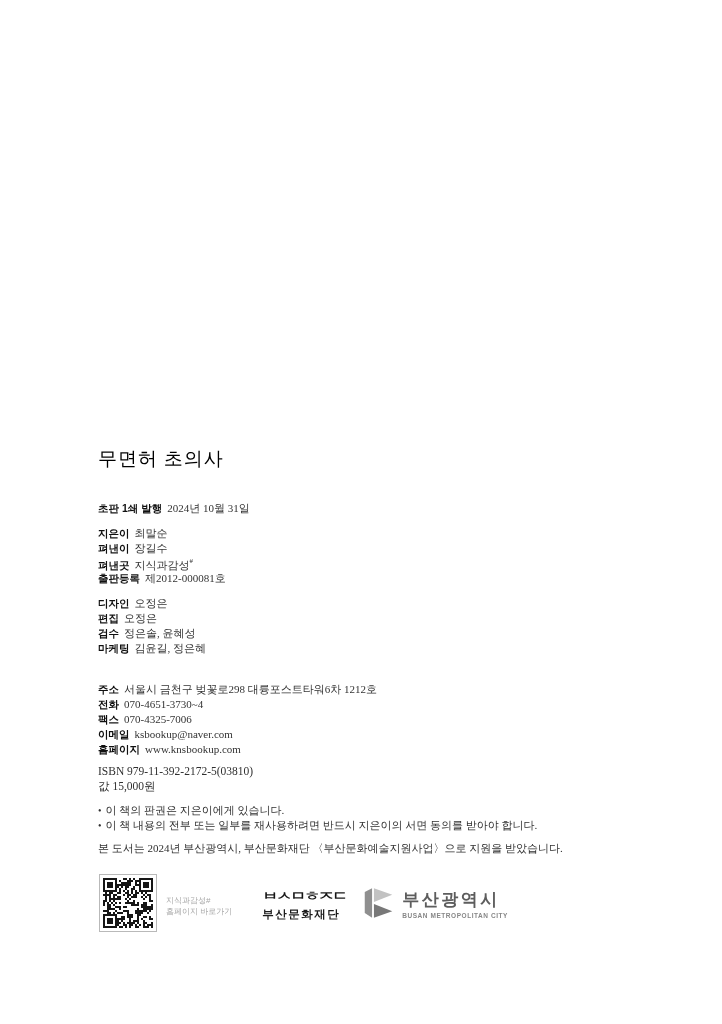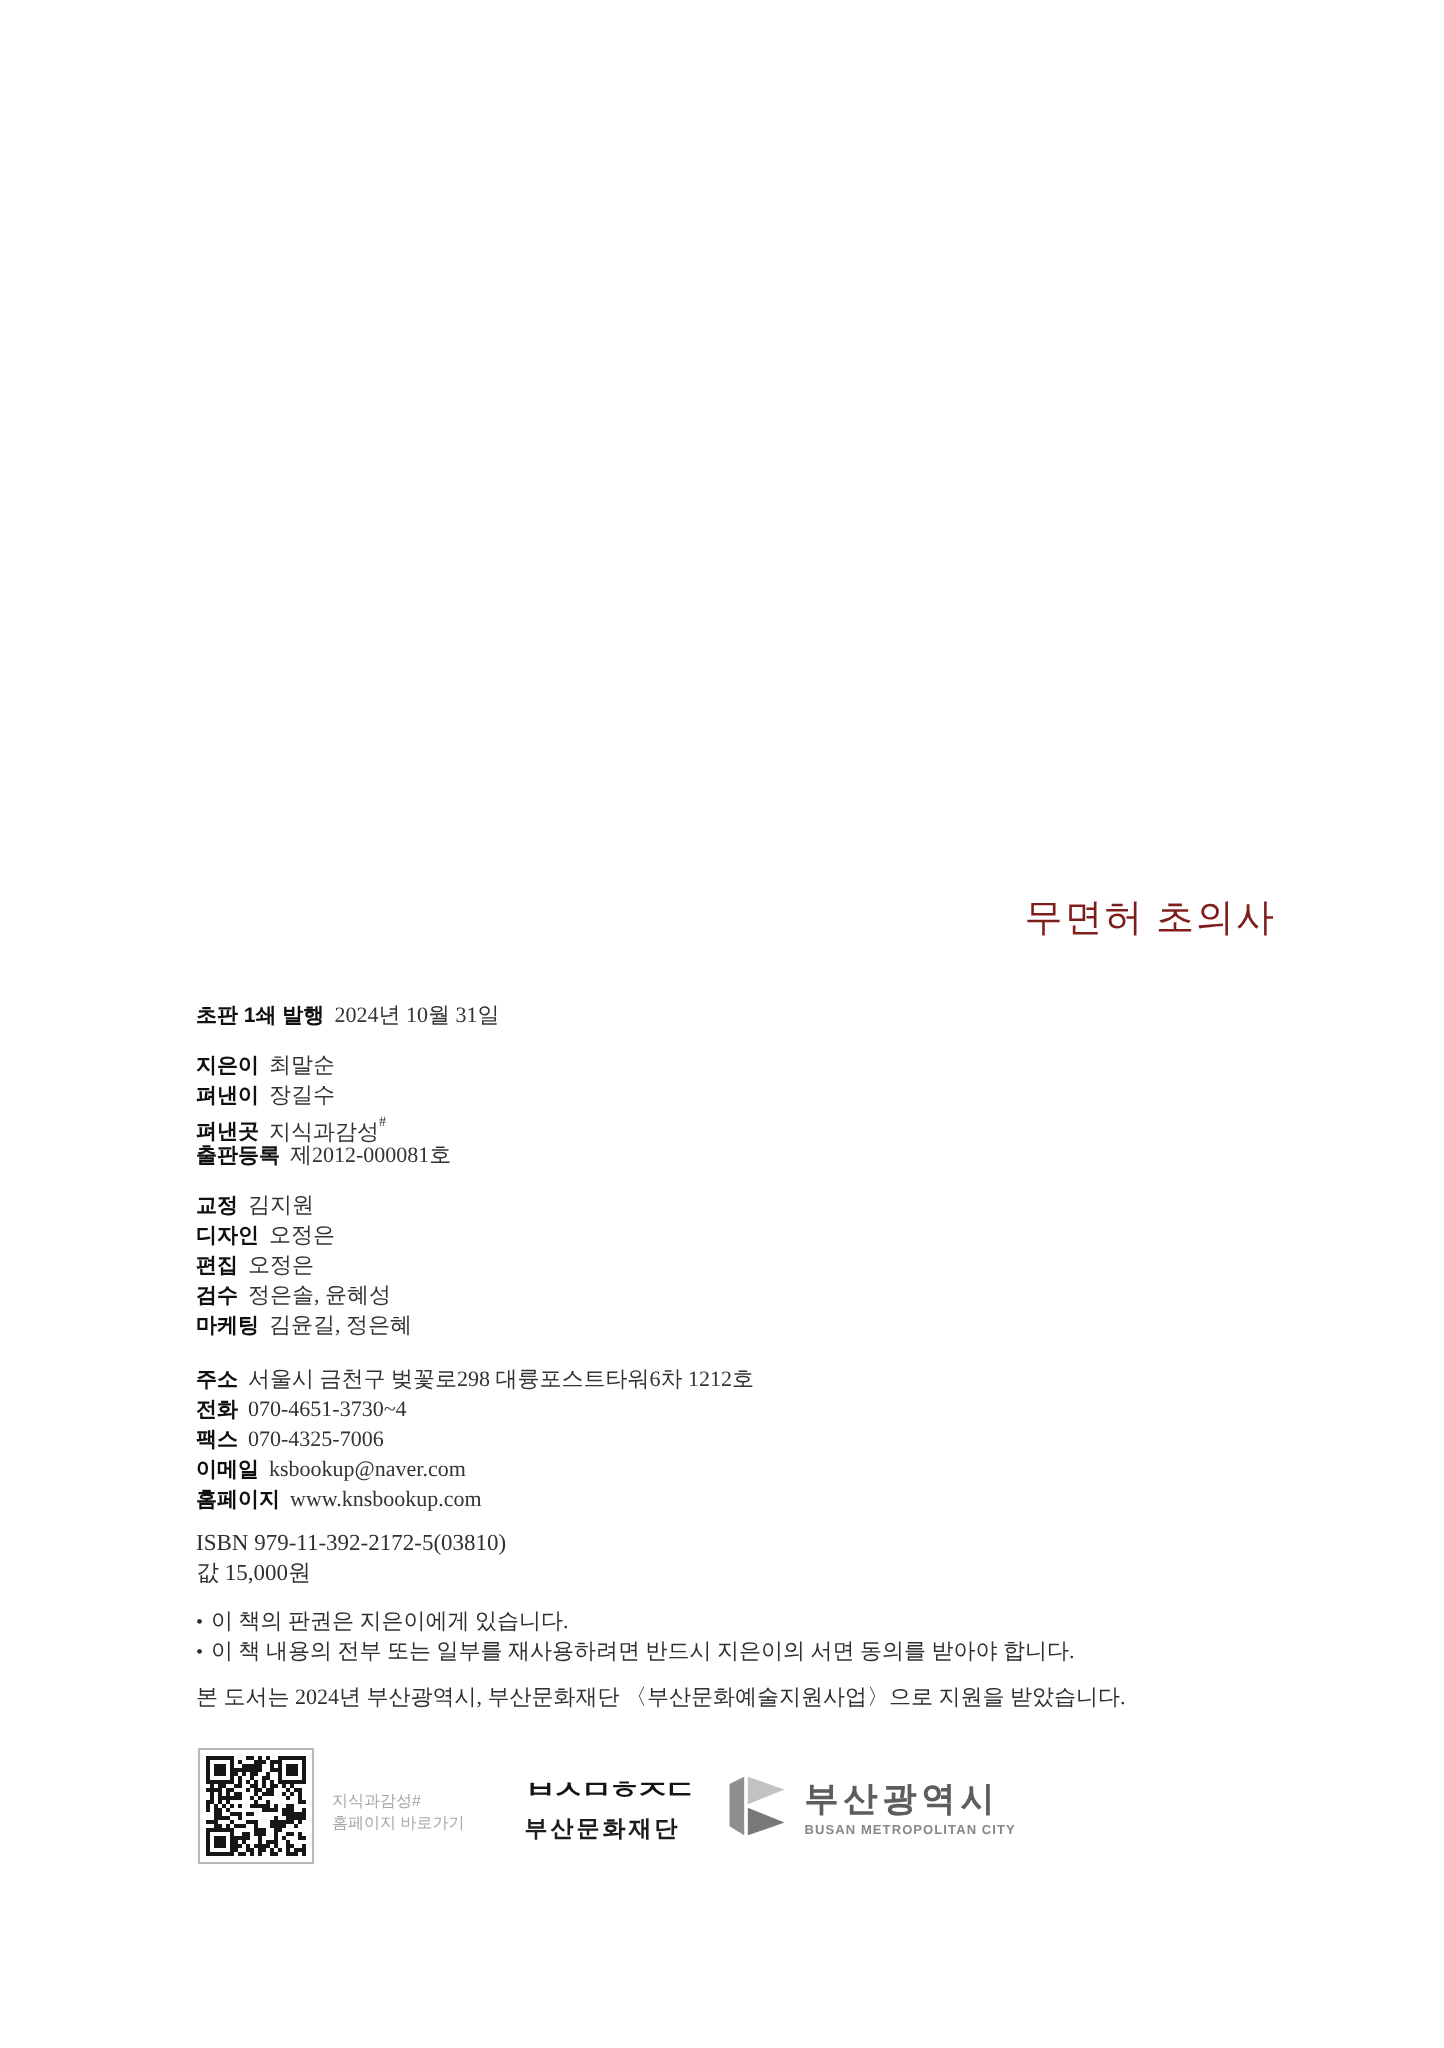--- a/index.html
+++ b/index.html
@@ -7,38 +7,37 @@
     position:relative;
     width:722px;height:1024px;
     background:#ffffff;
     overflow:hidden;
     font-family:"Liberation Serif","DejaVu Serif",serif;
     color:#2e2e2e;
   }
   .content{position:absolute;left:98px;top:446px;width:540px;}
   .book-title{
     margin:0;
-    font-size:19px;font-weight:500;color:#7f1d1d;
+    font-size:19px;font-weight:500;color:#000000;
     letter-spacing:1px;
     font-family:"Liberation Serif","DejaVu Serif",serif;
-    text-align:right;
   }
   .lbl{
     font-family:"Liberation Sans","DejaVu Sans",sans-serif;
     font-weight:700;font-size:10.5px;color:#101010;
     margin-right:5px;
   }
   .val{
     font-family:"Liberation Serif","DejaVu Serif",serif;
     font-size:11px;color:#333333;
   }
   .row{line-height:15px;height:15px;white-space:nowrap;}
   .edition-line{margin-top:27px;}
   .block{margin-top:10px;}
-  .block-contact{margin-top:12px;}
+  .block-contact{margin-top:26px;}
   sup.pub-sup{font-size:7px;color:#333;}
   .isbn-block{margin-top:9px;}
   .plain{
     font-size:11.5px;color:#2f2f2f;line-height:15px;height:15px;
     font-family:"Liberation Serif","DejaVu Serif",serif;white-space:nowrap;
   }
   .notices{margin-top:9px;}
   .notice-row{line-height:15px;height:15px;font-size:11px;color:#2f2f2f;white-space:nowrap;}
   .bullet{margin-right:4px;font-size:10px;}
   .support{margin-top:8px;font-size:11px;color:#2f2f2f;line-height:15px;white-space:nowrap;}
@@ -92,23 +91,20 @@
       </div>
       <div class="row">
         <span class="lbl">펴낸곳</span><span class="val">지식과감성</span><sup class="pub-sup">#</sup>
       </div>
       <div class="row">
         <span class="lbl">출판등록</span><span class="val">제2012-000081호</span>
       </div>
     </div>
 
     <div class="block">
-      <div class="row">
-        <span class="lbl">교정</span><span class="val">김지원</span>
-      </div>
       <div class="row">
         <span class="lbl">디자인</span><span class="val">오정은</span>
       </div>
       <div class="row">
         <span class="lbl">편집</span><span class="val">오정은</span>
       </div>
       <div class="row">
         <span class="lbl">검수</span><span class="val">정은솔, 윤혜성</span>
       </div>
       <div class="row">

